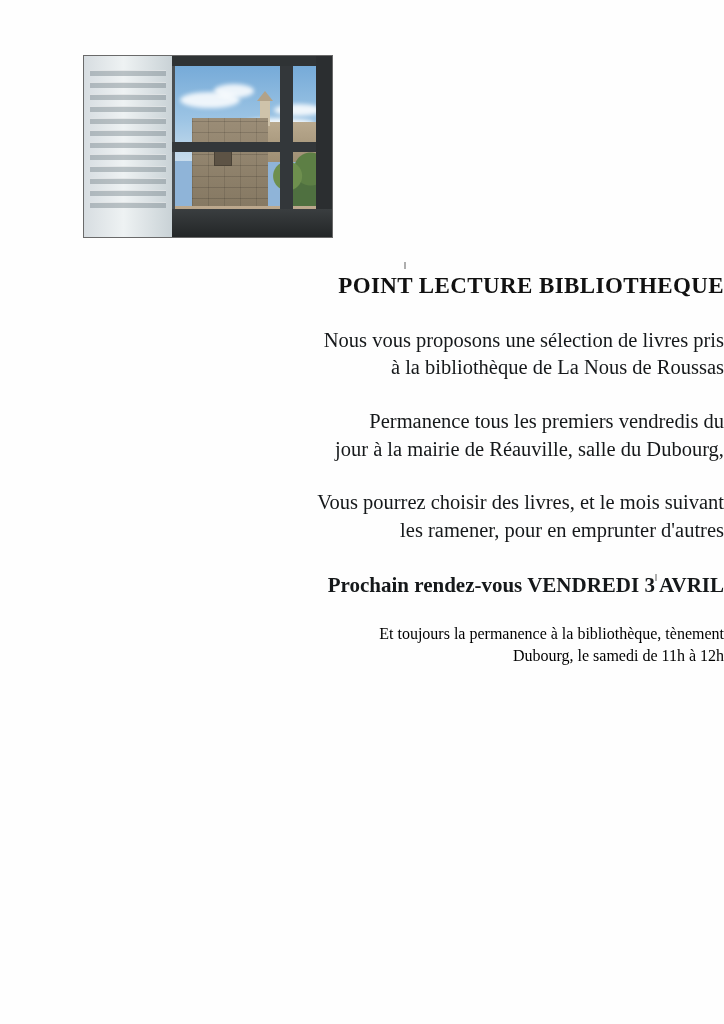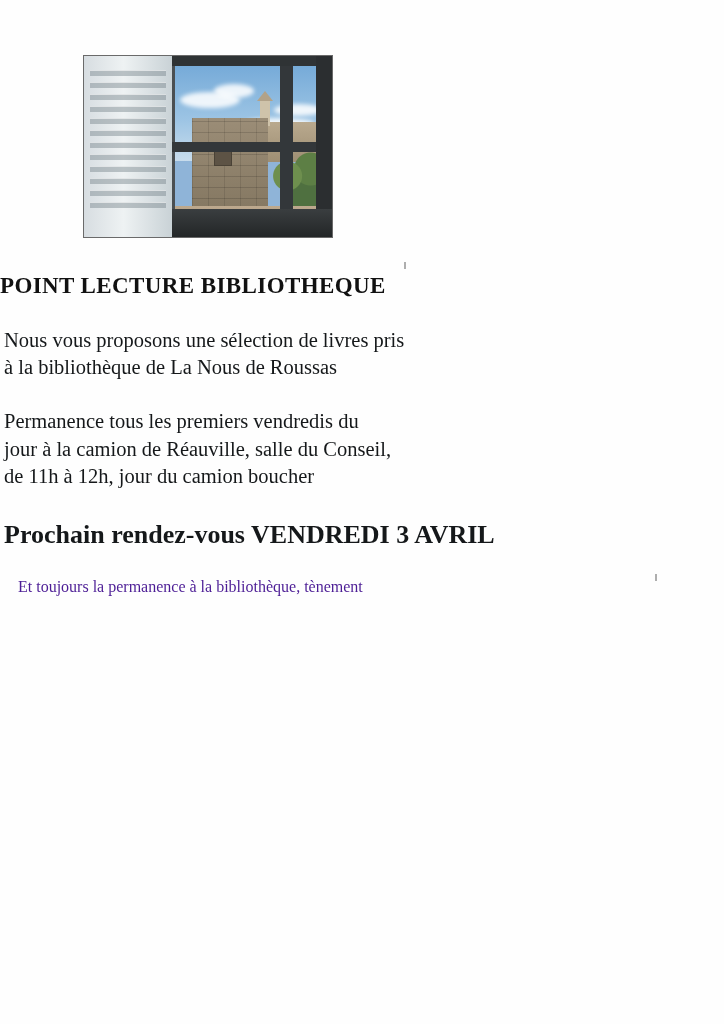--- a/index.html
+++ b/index.html
@@ -145,21 +145,21 @@
     left: 88px; right: 16px; top: 86px; height: 10px;
     background: #33373a;
   }
 
   
   .content {
     position: absolute;
     left: 0;
     right: 0;
     top: 272px;
-    text-align: left;
+    text-align: right;
   }
   .title {
     font-weight: bold;
     font-size: 23px;
     letter-spacing: 0.4px;
     line-height: 1.25;
     margin: 0 0 26px 0;
     color: #111;
   }
   .para {
@@ -169,28 +169,28 @@
     color: #15181a;
   }
   .para .lead {
     font-weight: normal;
   }
   .para.bold-block {
     font-weight: normal;
   }
   .para.next-rdv {
     font-weight: bold;
-    font-size: 26px;
+    font-size: 21px;
     margin-bottom: 24px;
   }
   .footer-note {
     font-size: 16px;
     line-height: 1.35;
-    margin: 18px;
-    color: #4c1d95;
+    margin: 0;
+    color: #000000;
   }
 
   .speck {
     position: absolute;
     background: #9a9a9a;
     width: 2px;
     height: 7px;
     opacity: .8;
   }
   .speck-a { left: 404px; top: 262px; }
@@ -246,25 +246,29 @@
       <span>POINT LECTURE BIBLIOTHEQUE</span><br>
     </h1>
 
     <p class="para">
       <span>Nous vous proposons une sélection de livres pris</span><br>
       <span>à la bibliothèque de La Nous de Roussas</span>
     </p>
 
     <p class="para bold-block">
       <span class="lead">Permanence tous les premiers vendredis du</span><br>
-      <span class="lead">jour</span><span> à la camion de Réauville, salle du Conseil,</span><br>
-      <span>de 11h à 12h, jour du camion boucher</span>
-    </p>
-
+      <span class="lead">jour</span><span> à la mairie de Réauville, salle du Dubourg,</span><br>
+    </p>
+
+    <p class="para">
+      <span>Vous pourrez choisir des livres, et le mois suivant</span><br>
+      <span>les ramener, pour en emprunter d'autres</span>
+    </p>
 
     <p class="para next-rdv">Prochain rendez-vous VENDREDI 3 AVRIL</p>
 
     <p class="footer-note">
       <span>Et toujours la permanence à la bibliothèque, tènement</span><br>
+      <span>Dubourg, le samedi de 11h à 12h</span>
     </p>
 
   </div>
 </div>
 
 </body></html>

